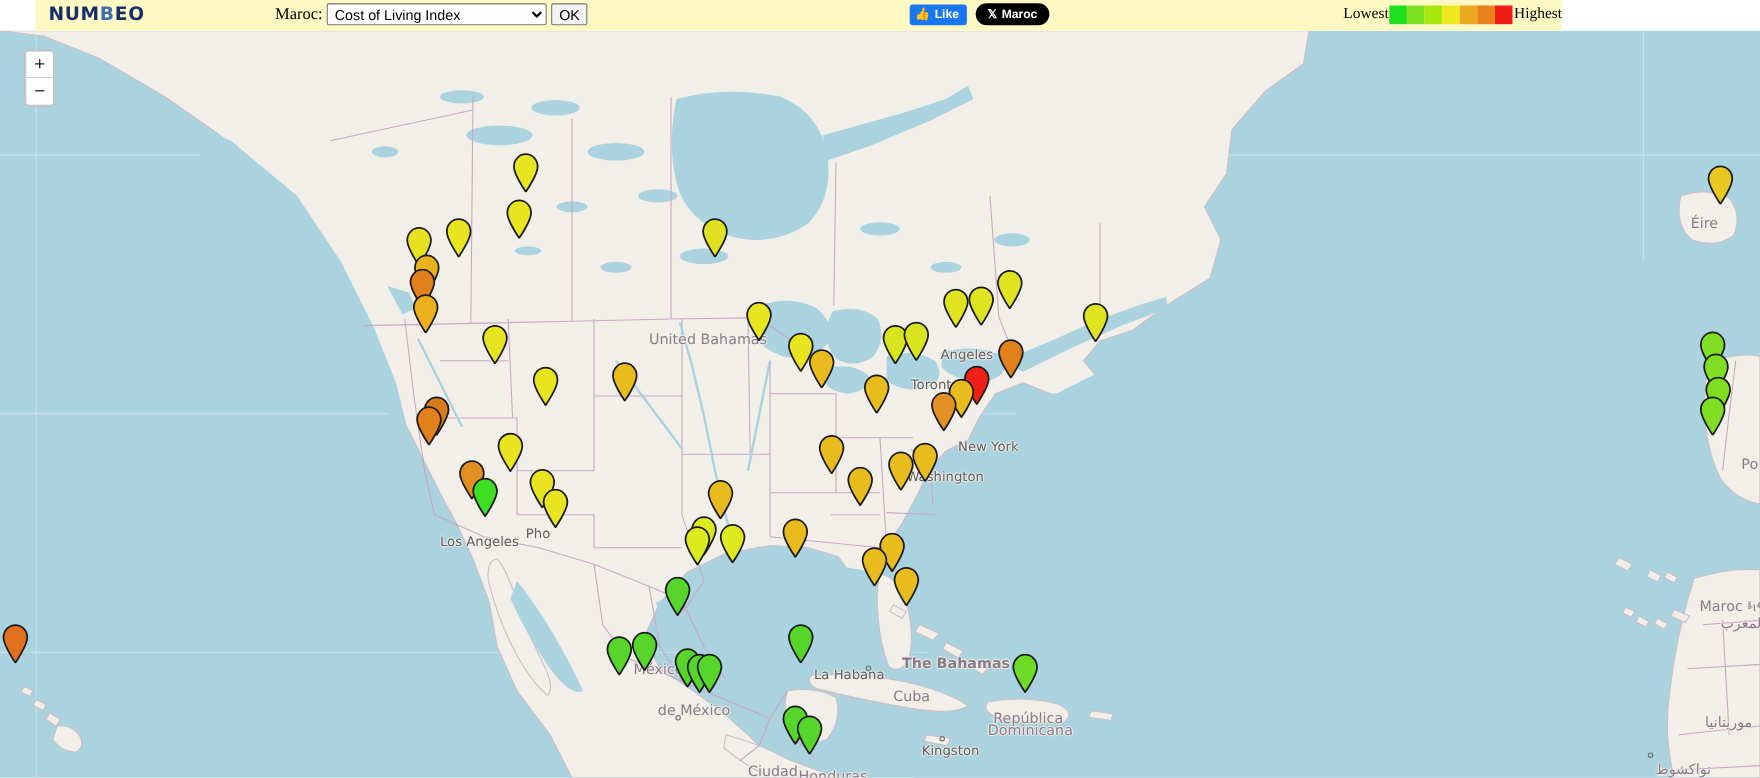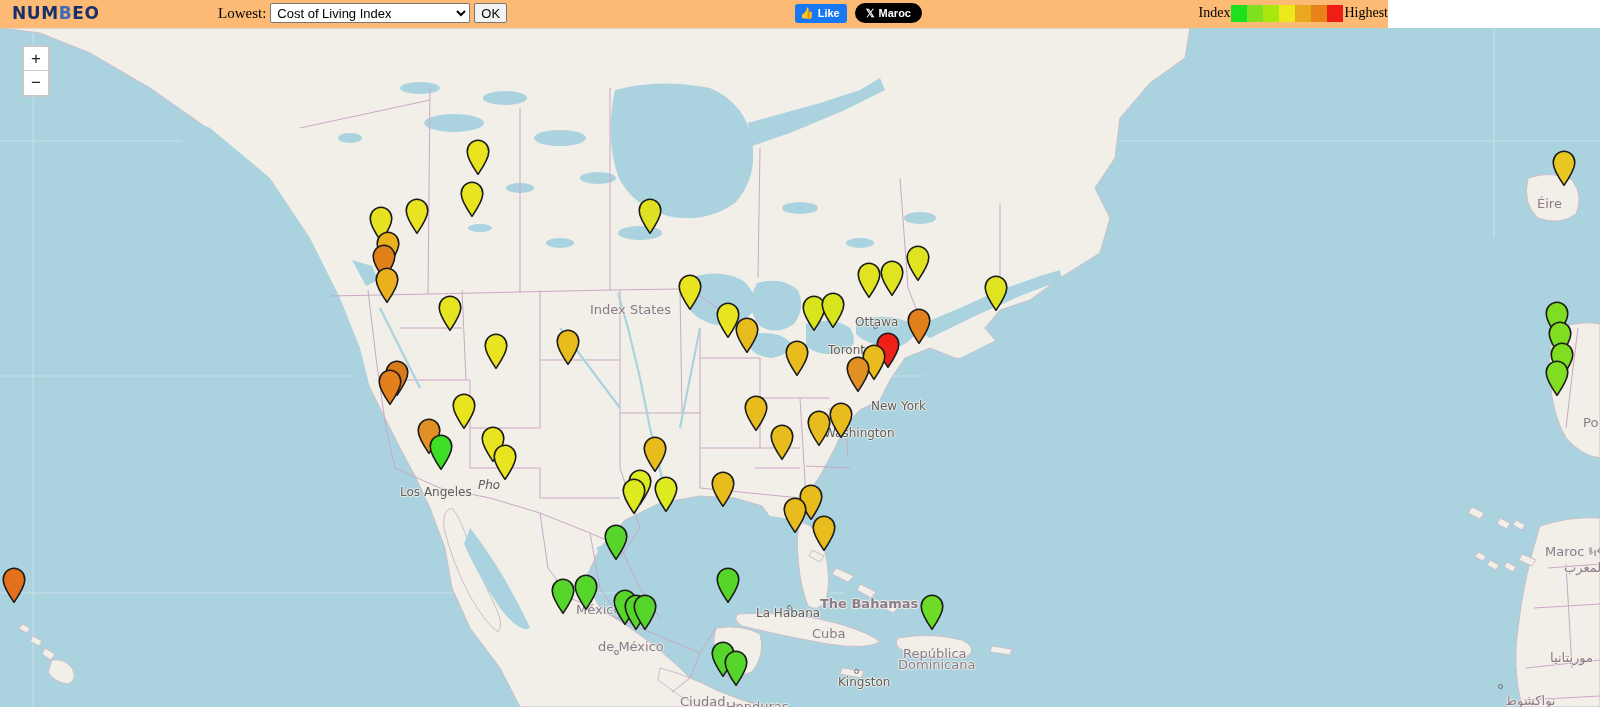--- a/index.html
+++ b/index.html
@@ -10,24 +10,25 @@
     overflow: hidden;
     background: #ffffff;
     font-family: "Liberation Sans", sans-serif;
   }
 
   
   #header {
     position: relative;
     width: 1388px;
     height: 28px;
-    background: #fdba74;
+    background: #fef9c3;
     display: flex;
     align-items: center;
     z-index: 40;
+    margin-left: 32px;
   }
   #logo {
     position: absolute;
     left: 12px; top: 3px;
     font-family: "DejaVu Sans", sans-serif;
     font-weight: 700;
     font-size: 17px;
     letter-spacing: 0.6px;
     color: #17306b;
     line-height: 20px;
@@ -174,38 +175,38 @@
 </head>
 <body>
 
 <div id="header">
 
   <div id="logo">
     <span>NUM</span><span class="b-accent">B</span><span>EO</span>
   </div>
 
   <div id="index-form">
-    <span id="index-label">Lowest:</span>
+    <span id="index-label">Maroc:</span>
     <select id="index-select"><option>Cost of Living Index</option><option>Crime Index</option><option>Health Care Index</option><option>Pollution Index</option><option>Property Price to Income Ratio</option><option>Quality of Life Index</option><option>Traffic Index</option></select>
     <button id="ok-button">OK</button>
   </div>
 
   <div id="social">
     <div id="fb-like">
       <span class="thumb">👍</span>
       <span>Like</span>
     </div>
     <div id="x-post">
       <span class="x-glyph">𝕏</span>
       <span>Maroc</span>
     </div>
   </div>
 
   <div id="legend">
-    <span class="lg-label">Index</span>
+    <span class="lg-label">Lowest</span>
     <span class="swatches" id="legend-swatches">
         <span class="sw" style="background: rgb(31, 224, 31);"></span>
         <span class="sw" style="background: rgb(127, 224, 34);"></span>
         <span class="sw" style="background: rgb(168, 232, 15);"></span>
         <span class="sw" style="background: rgb(236, 232, 28);"></span>
         <span class="sw" style="background: rgb(234, 168, 30);"></span>
         <span class="sw" style="background: rgb(232, 130, 26);"></span>
         <span class="sw" style="background: rgb(240, 28, 22);"></span>
       </span>
     <span class="lg-label">Highest</span>
@@ -400,37 +401,37 @@
     <path class="river" d="M 700,300 L 690,350 L 680,400"></path>
     <path class="river" d="M 380,280 L 400,320 L 420,360"></path>
   </svg>
 
   <div id="zoom-ctl">
     <span class="zbtn zin">+</span>
     <span class="zbtn zout">−</span>
   </div>
 
   <div id="labels-layer">
-      <div class="place-label country" style="left: 590px; top: 274px;">Index States</div>
+      <div class="place-label country" style="left: 590px; top: 274px;">United Bahamas</div>
       <div class="place-label country" style="left: 576px; top: 574px;">México</div>
       <div class="place-label country" style="left: 598px; top: 611px;">de México</div>
       <div class="place-label country" style="left: 680px; top: 666px;">Ciudad</div>
       <div class="place-label country" style="left: 726px; top: 671px;">Honduras</div>
       <div class="place-label country" style="left: 812px; top: 598px;">Cuba</div>
-      <div class="place-label city" style="left: 740px; top: 578px; margin-left: 16px;">La Habana</div>
+      <div class="place-label city" style="left: 740px; top: 578px;">La Habana</div>
       <div class="place-label country" style="left: 820px; top: 568px; font-weight: bold;">The Bahamas</div>
       <div class="place-label country" style="left: 903px; top: 618px;">República</div>
       <div class="place-label country" style="left: 898px; top: 629px;">Dominicana</div>
       <div class="place-label city" style="left: 838px; top: 647px;">Kingston</div>
-      <div class="place-label city" style="left: 855px; top: 287px;">Ottawa</div>
+      <div class="place-label city" style="left: 855px; top: 287px;">Angeles</div>
       <div class="place-label city" style="left: 828px; top: 315px;">Toronto</div>
       <div class="place-label city" style="left: 871px; top: 371px;">New York</div>
       <div class="place-label city" style="left: 824px; top: 398px;">Washington</div>
       <div class="place-label city" style="left: 400px; top: 457px;">Los Angeles</div>
-      <div class="place-label city" style="left: 478px; top: 450px; font-style: italic;">Pho</div>
+      <div class="place-label city" style="left: 478px; top: 450px;">Pho</div>
       <div class="place-label country" style="left: 1537px; top: 168px;">Éire</div>
       <div class="place-label country" style="left: 1583px; top: 387px;">Po</div>
       <div class="place-label country" style="left: 1545px; top: 516px;">Maroc ⱛⲓⱔⱖⱽ</div>
       <div class="place-label country" style="left: 1564px; top: 532px;">المغرب</div>
       <div class="place-label country" style="left: 1550px; top: 622px; text-align: right;">موريتانيا</div>
       <div class="place-label country" style="left: 1505px; top: 665px;">نواكشوط</div>
     </div>
   <div id="dots-layer">
       <div class="city-dot" style="left: 873px; top: 296px;"></div>
       <div class="city-dot" style="left: 787px; top: 577px;"></div>

